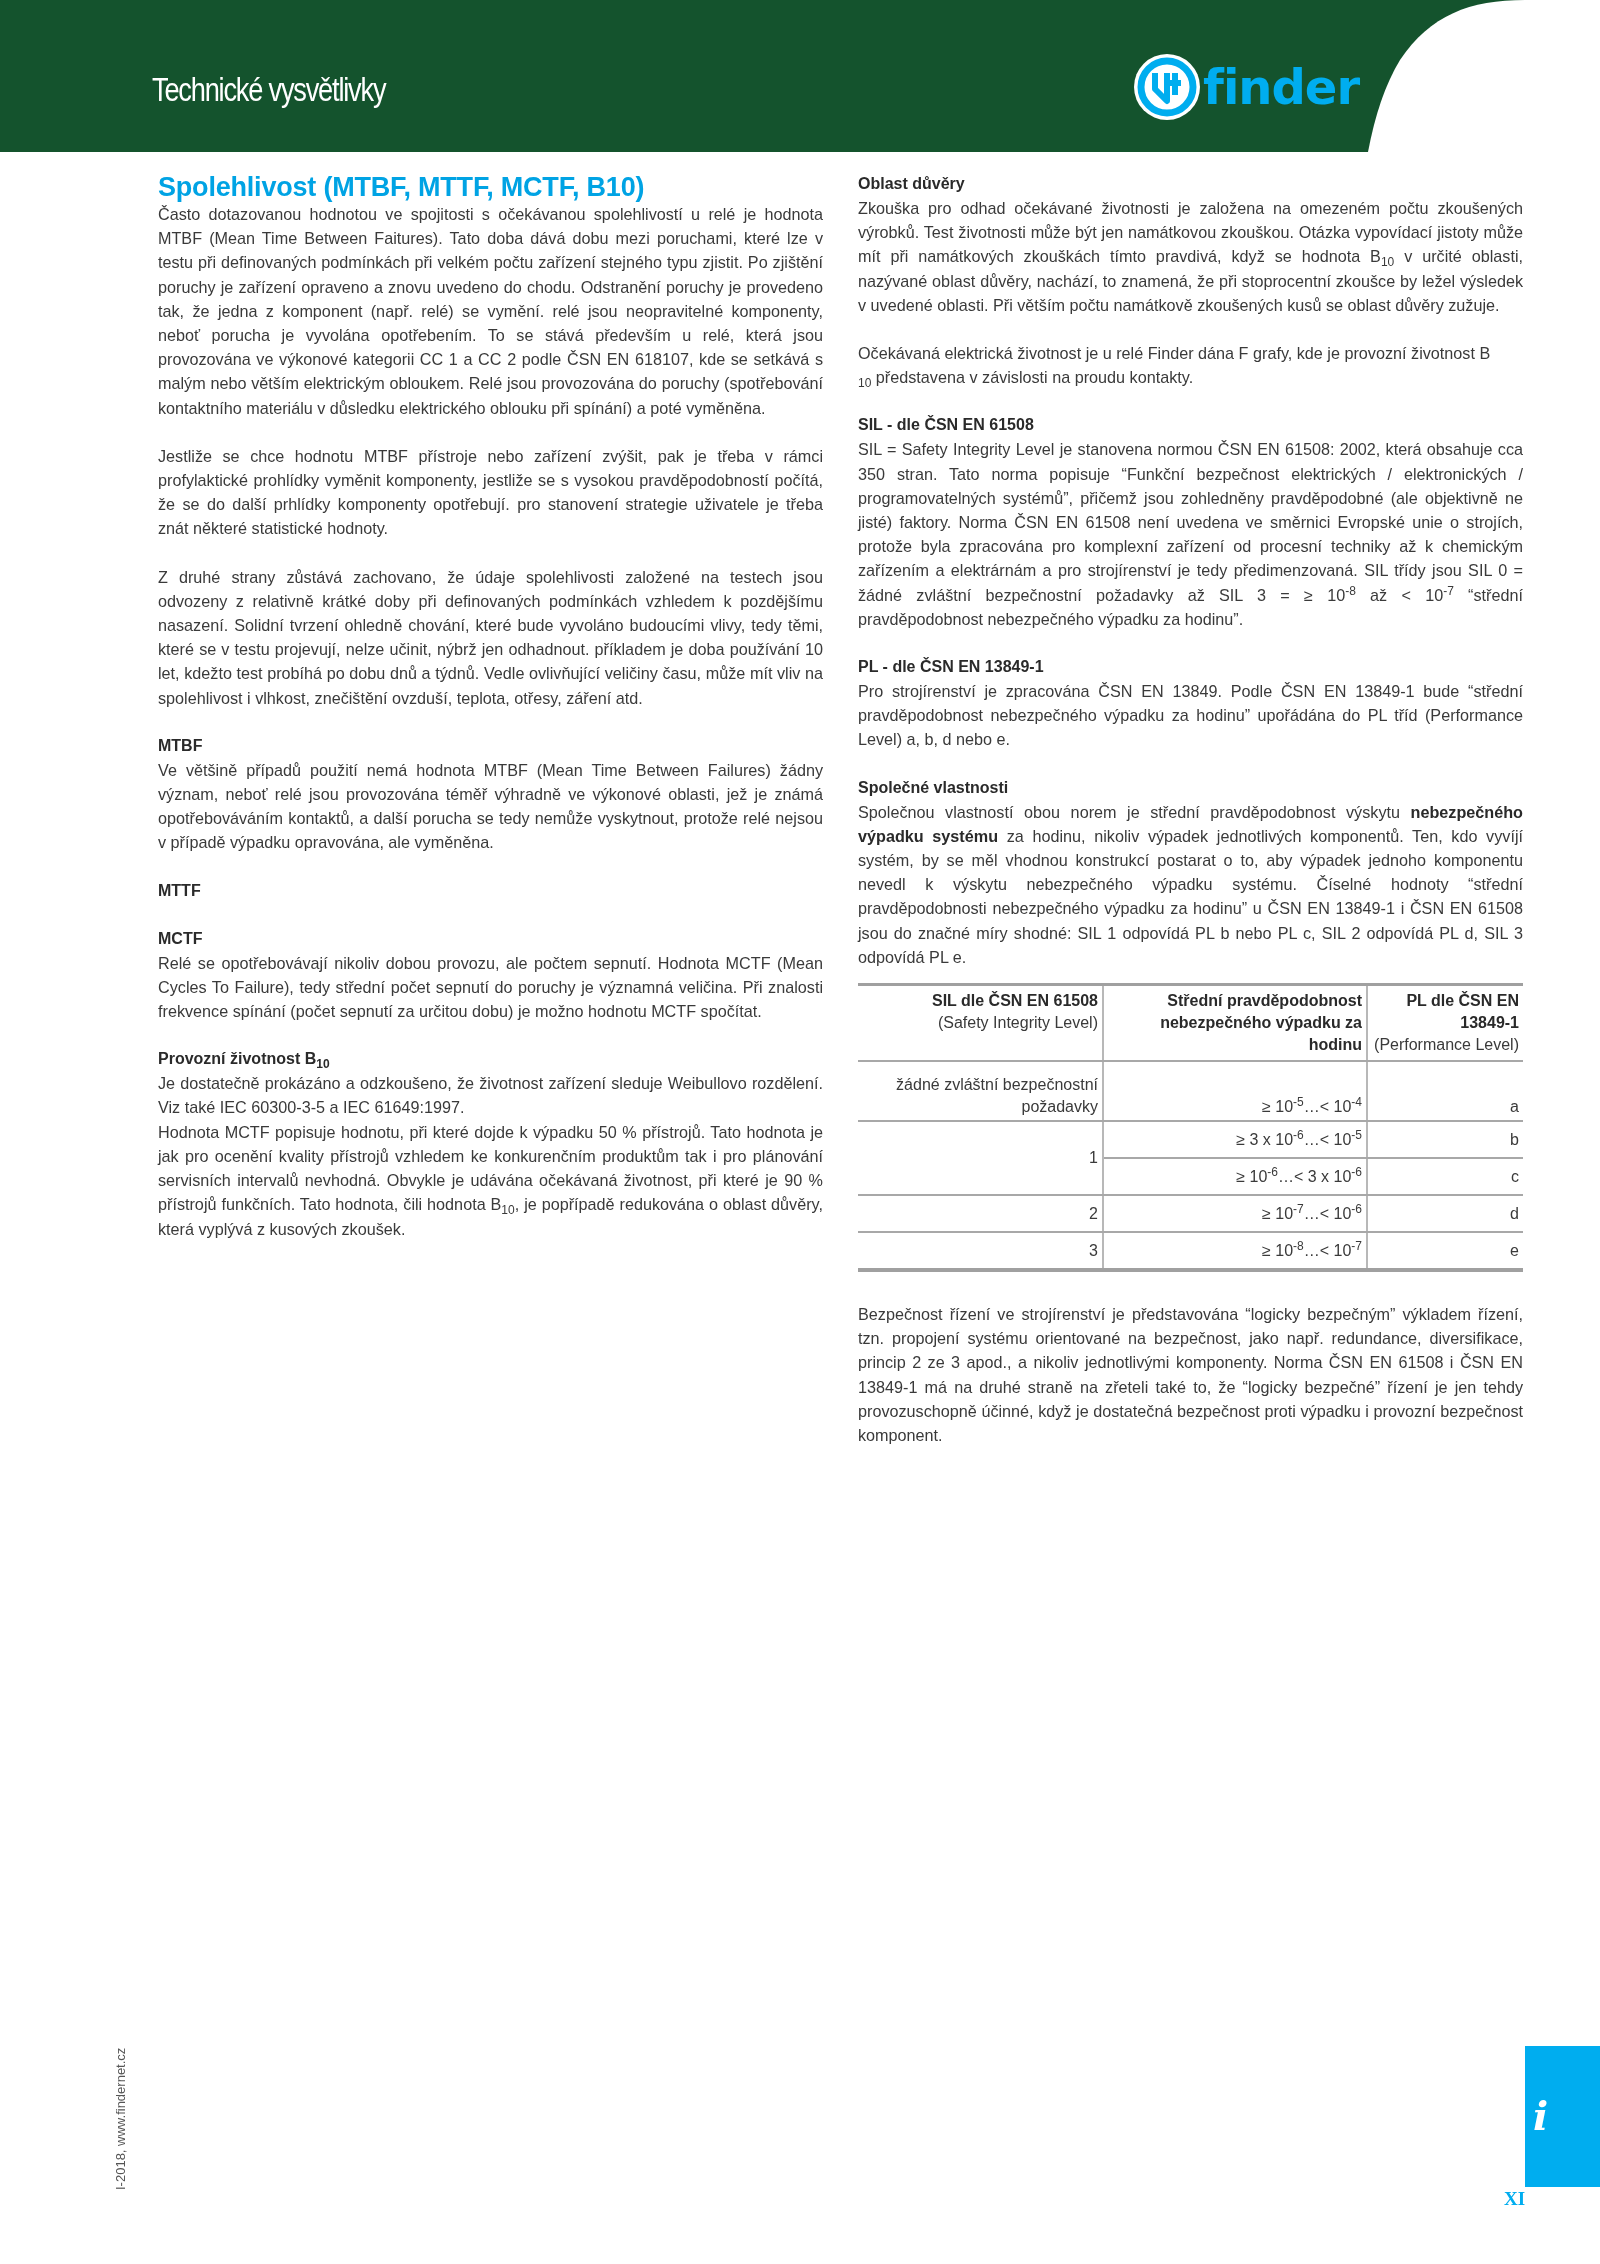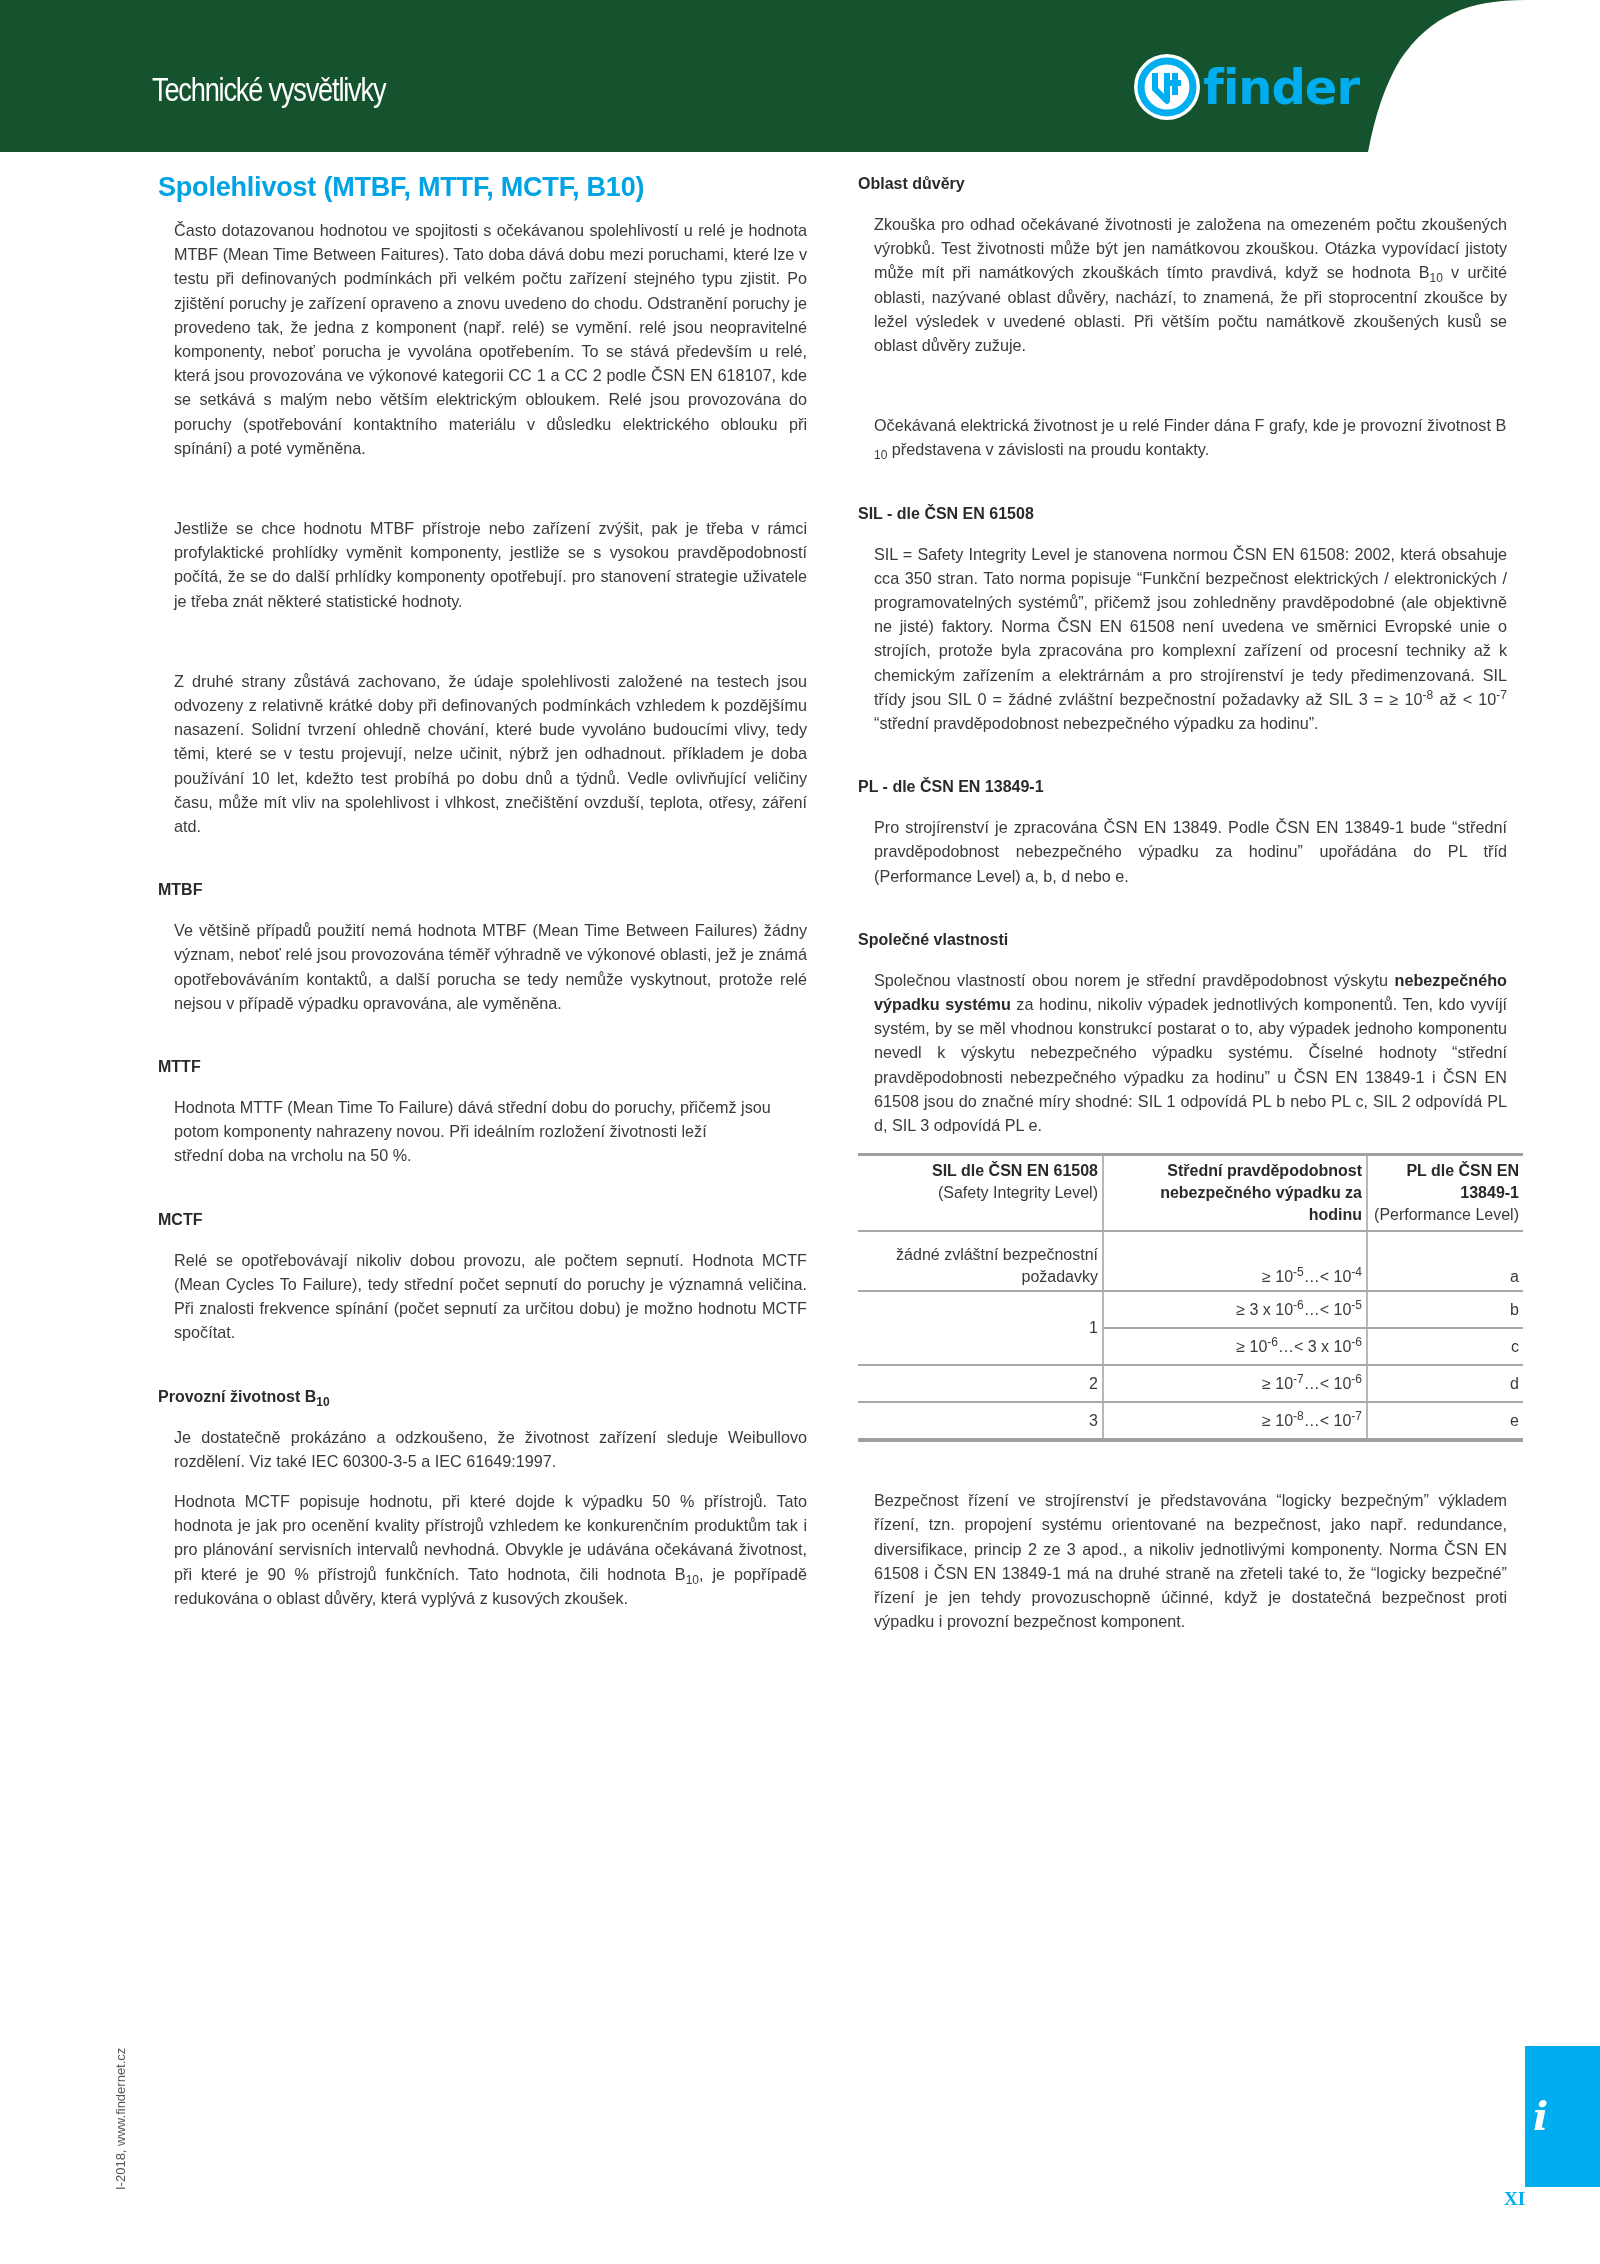--- a/index.html
+++ b/index.html
@@ -27,21 +27,21 @@
   }
   .logo-mark { width: 68px; height: 68px; }
   .logo-text {
     color: #00adef; font-weight: bold; font-size: 48px; letter-spacing: -1px;
     margin-left: 2px; font-family: "DejaVu Sans", sans-serif;
   }
 
   .col { position: absolute; top: 172px; width: 665px; font-size: 16.2px; line-height: 24.2px; }
   .col-left { left: 158px; }
   .col-right { left: 858px; }
-  .col p { margin: 16px; text-align: justify; }
+  .col p { margin: 0; text-align: justify; }
   .h1 {
     color: #00a3e4; font-weight: bold; font-size: 27px; line-height: 30px;
     margin: 0; letter-spacing: -0.2px;
   }
   .h2 { font-weight: bold; color: #2a2a2a; margin: 0; font-size: 16px; line-height: 24px; }
   .gap { height: 24px; }
   sub, sup { font-size: 12px; line-height: 0; }
   b.inline { color: #2a2a2a; }
 
   table.sil {
@@ -100,21 +100,20 @@
   <p>Často dotazovanou hodnotou ve spojitosti s očekávanou spolehlivostí u relé je hodnota MTBF (Mean Time Between Faitures). Tato doba dává dobu mezi poruchami, které lze v testu při definovaných podmínkách při velkém počtu zařízení stejného typu zjistit. Po zjištění poruchy je zařízení opraveno a znovu uvedeno do chodu. Odstranění poruchy je provedeno tak, že jedna z komponent (např. relé) se vymění. relé jsou neopravitelné komponenty, neboť porucha je vyvolána opotřebením. To se stává především u relé, která jsou provozována ve výkonové kategorii CC 1 a CC 2 podle ČSN EN 618107, kde se setkává s malým nebo větším elektrickým obloukem. Relé jsou provozována do poruchy (spotřebování kontaktního materiálu v důsledku elektrického oblouku při spínání) a poté vyměněna.</p>
   <div class="gap"></div>
   <p>Jestliže se chce hodnotu MTBF přístroje nebo zařízení zvýšit, pak je třeba v rámci profylaktické prohlídky vyměnit komponenty, jestliže se s vysokou pravděpodobností počítá, že se do další prhlídky komponenty opotřebují. pro stanovení strategie uživatele je třeba znát některé statistické hodnoty.</p>
   <div class="gap"></div>
   <p>Z druhé strany zůstává zachovano, že údaje spolehlivosti založené na testech jsou odvozeny z relativně krátké doby při definovaných podmínkách vzhledem k pozdějšímu nasazení. Solidní tvrzení ohledně chování, které bude vyvoláno budoucími vlivy, tedy těmi, které se v testu projevují, nelze učinit, nýbrž jen odhadnout. příkladem je doba používání 10 let, kdežto test probíhá po dobu dnů a týdnů. Vedle ovlivňující veličiny času, může mít vliv na spolehlivost i vlhkost, znečištění ovzduší, teplota, otřesy, záření atd.</p>
   <div class="gap"></div>
   <div class="h2">MTBF</div>
   <p>Ve většině případů použití nemá hodnota MTBF (Mean Time Between Failures) žádny význam, neboť relé jsou provozována téměř výhradně ve výkonové oblasti, jež je známá opotřebováváním kontaktů, a další porucha se tedy nemůže vyskytnout, protože relé nejsou v případě výpadku opravována, ale vyměněna.</p>
   <div class="gap"></div>
   <div class="h2">MTTF</div>
-  <p style="text-align:left"><span>Hodnota MTTF (Mean Time To Failure) dává střední dobu do poruchy, přičemž jsou potom komponenty nahrazeny novou. Při ideálním rozložení životnosti leží</span><br><span>střední doba na vrcholu na 50 %.</span></p>
   <div class="gap"></div>
   <div class="h2">MCTF</div>
   <p>Relé se opotřebovávají nikoliv dobou provozu, ale počtem sepnutí. Hodnota MCTF (Mean Cycles To Failure), tedy střední počet sepnutí do poruchy je významná veličina. Při znalosti frekvence spínání (počet sepnutí za určitou dobu) je možno hodnotu MCTF spočítat.</p>
   <div class="gap"></div>
   <div class="h2"><span>Provozní životnost B</span><sub>10</sub></div>
   <p>Je dostatečně prokázáno a odzkoušeno, že životnost zařízení sleduje Weibullovo rozdělení. Viz také IEC 60300-3-5 a IEC 61649:1997.</p>
   <p><span>Hodnota MCTF popisuje hodnotu, při které dojde k výpadku 50 % přístrojů. Tato hodnota je jak pro ocenění kvality přístrojů vzhledem ke konkurenčním produktům tak i pro plánování servisních intervalů nevhodná. Obvykle je udávána očekávaná životnost, při které je 90 % přístrojů funkčních. Tato hodnota, čili hodnota B</span><sub>10</sub><span>, je popřípadě redukována o oblast důvěry, která vyplývá z kusových zkoušek.</span></p>
 </div>
 
 <div class="col col-right">

